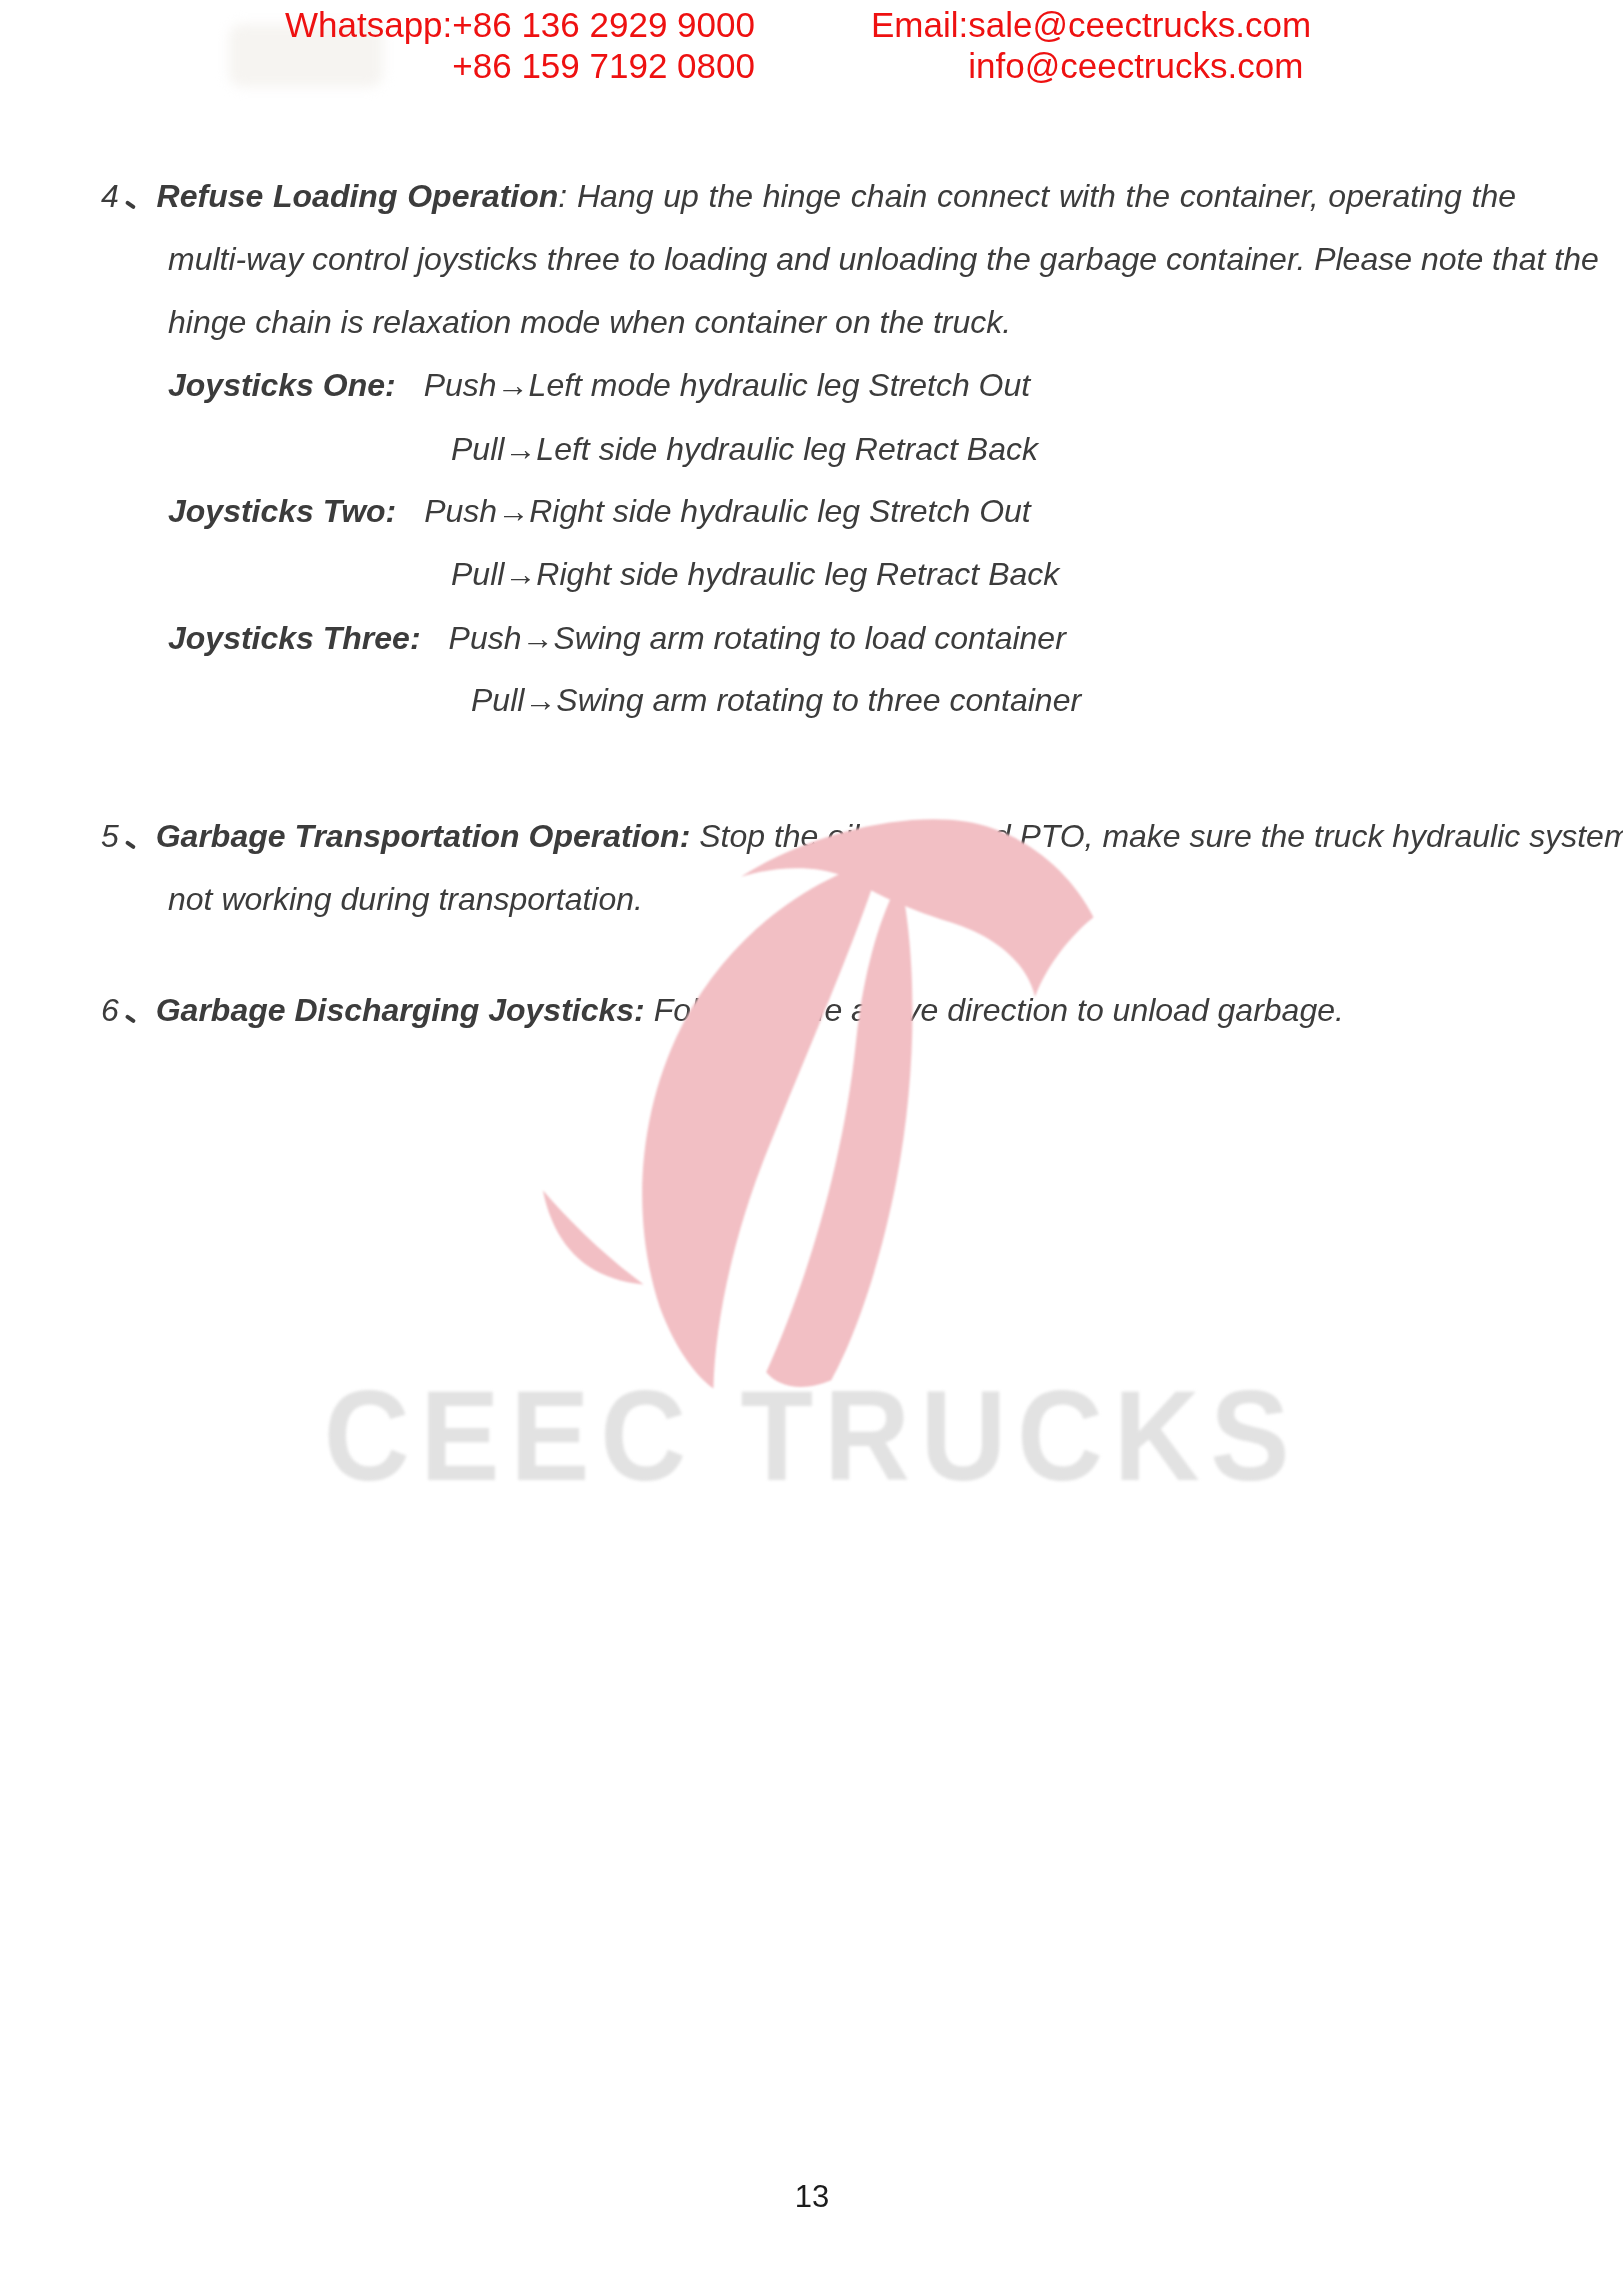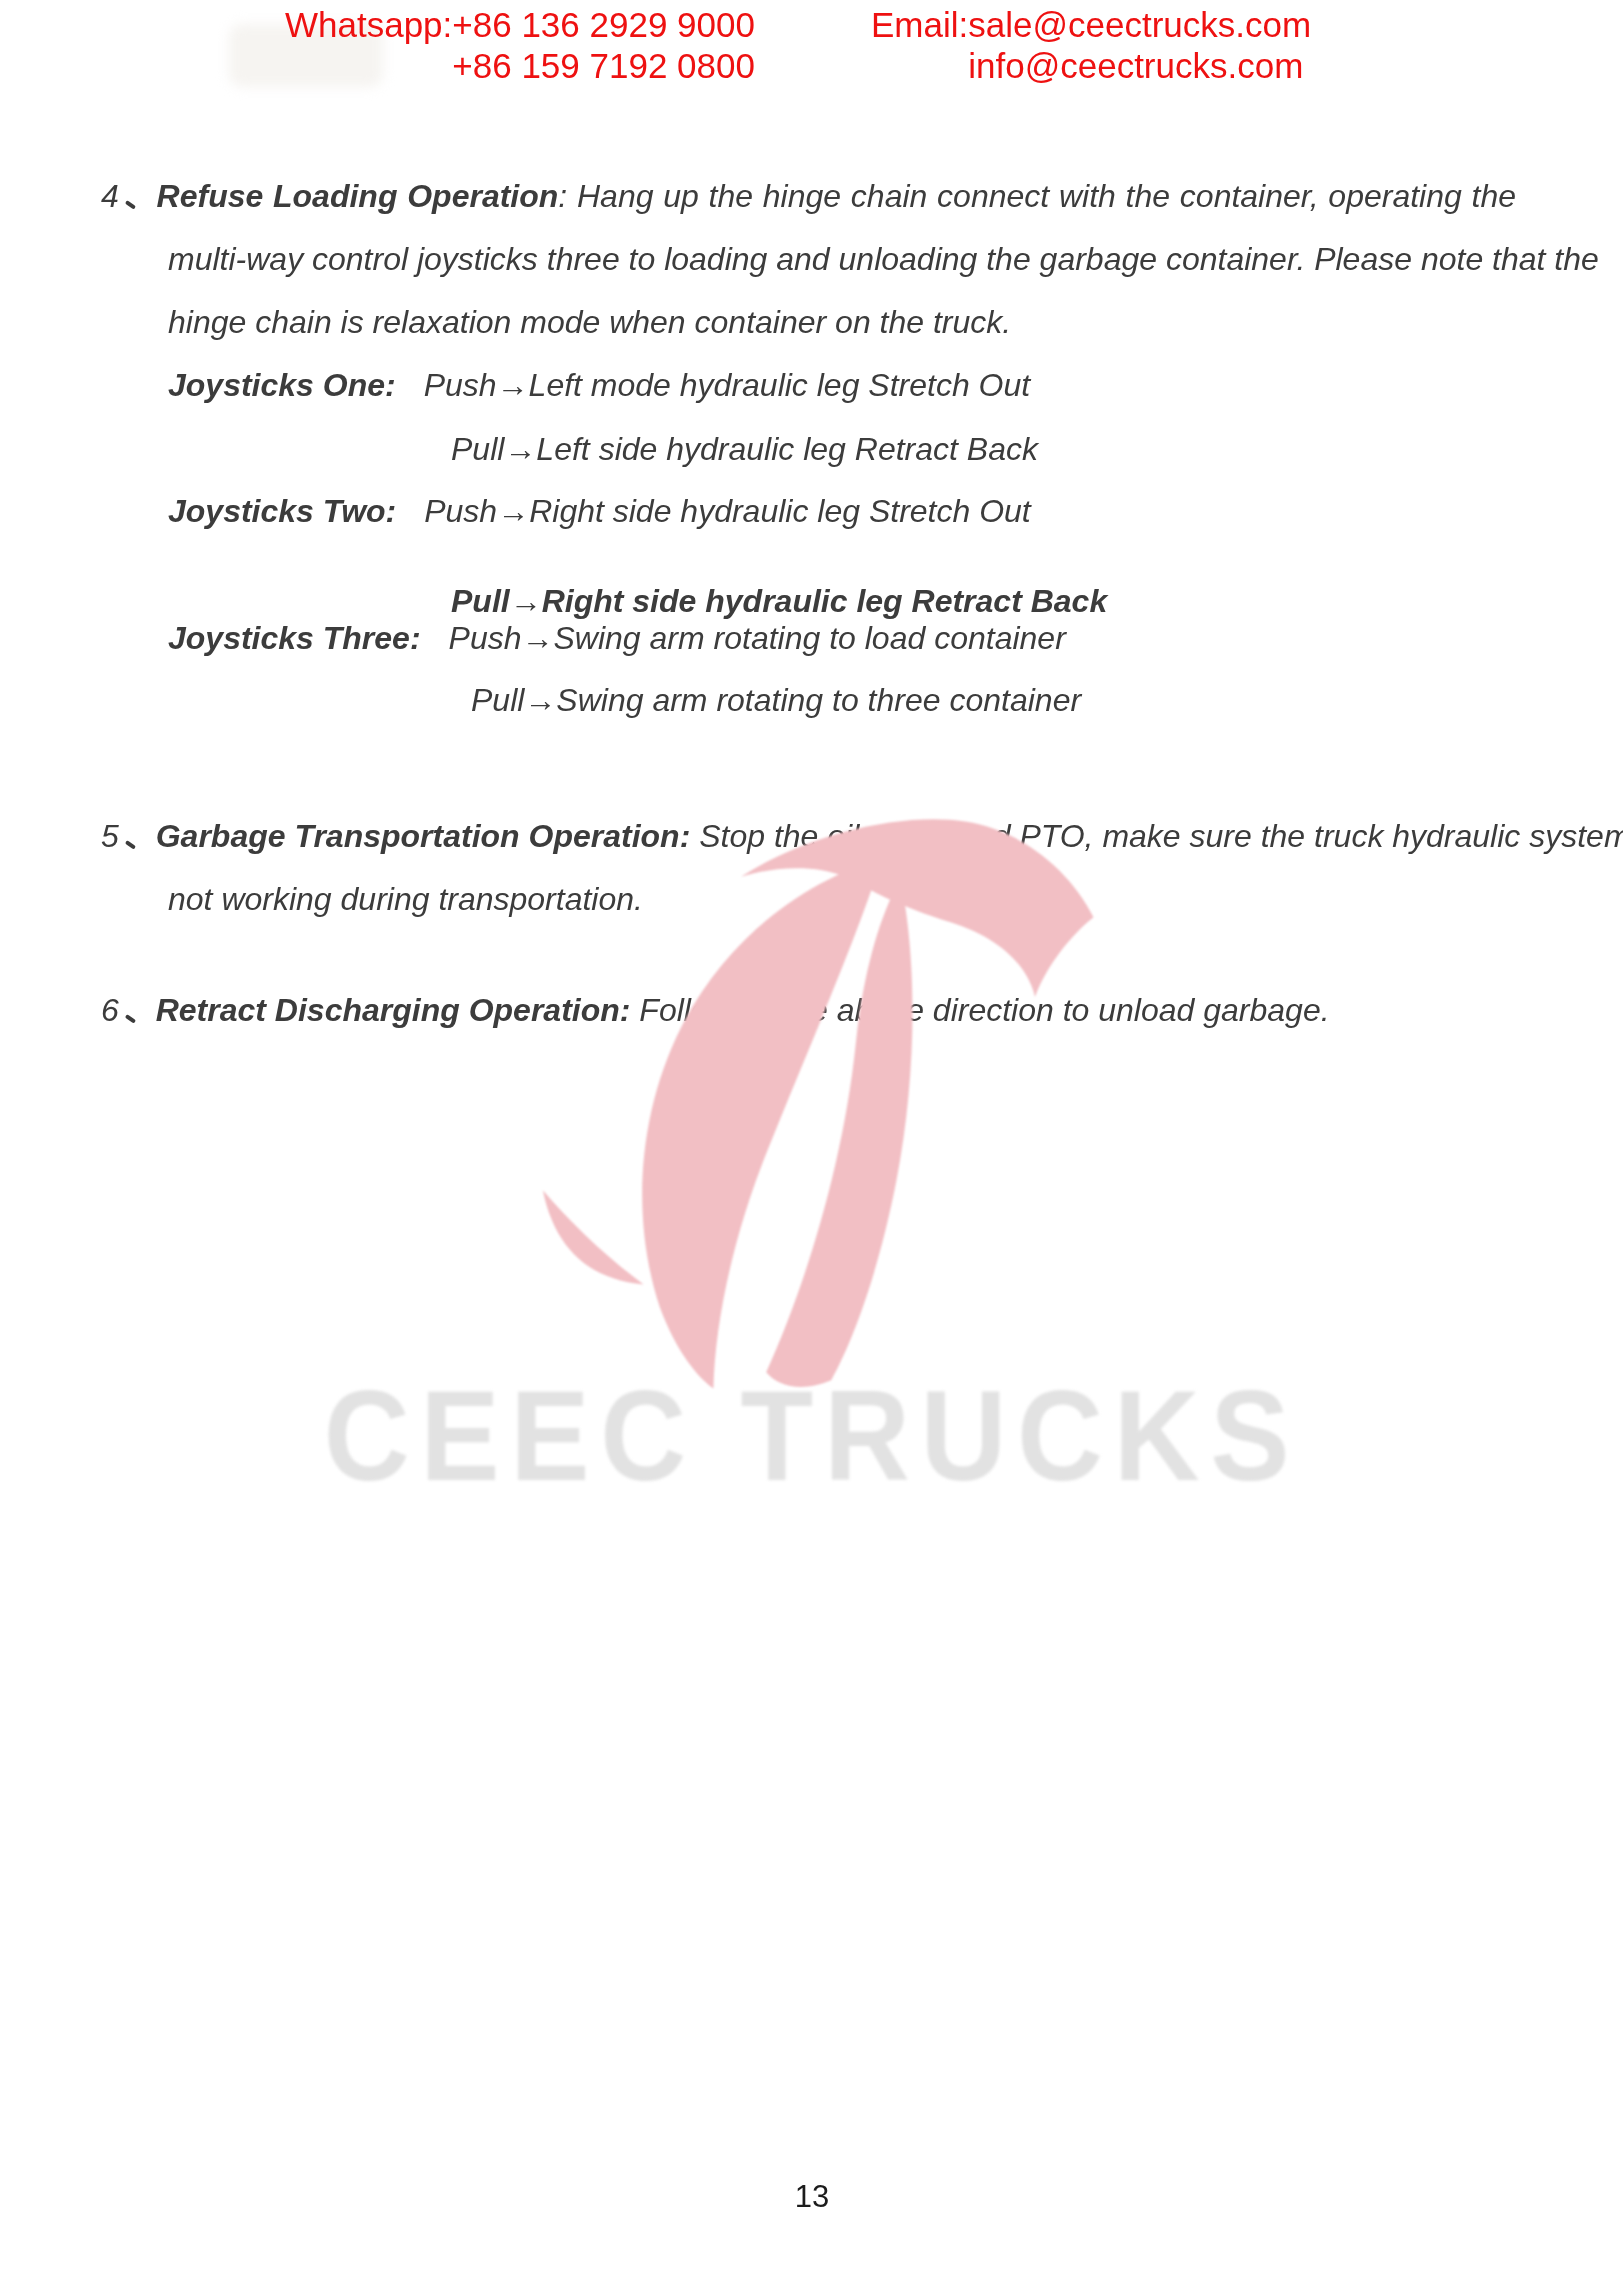--- a/index.html
+++ b/index.html
@@ -71,29 +71,29 @@
   <div class="ln just" style="left:101px;width:1415px;top:177px;"><span>4</span><span class="cjk-tick"></span> <span class="b">Refuse Loading Operation</span><span>: Hang up the hinge chain connect with the container, operating the</span></div>
 
   <div class="ln" style="left:168px;top:303px;">hinge chain is relaxation mode when container on the truck.</div>
 
   <div class="ln just" style="left:168px;width:1349px;top:240px;">multi-way control joysticks three to loading and unloading the garbage container. Please note that the</div>
 
   <div class="ln" style="left:168px;top:366px;"><span class="b">Joysticks One:</span><span class="push">Push→Left mode hydraulic leg Stretch Out</span></div>
   <div class="ln" style="left:451px;top:430px;">Pull→Left side hydraulic leg Retract Back</div>
 
   <div class="ln" style="left:168px;top:492px;"><span class="b">Joysticks Two:</span><span class="push">Push→Right side hydraulic leg Stretch Out</span></div>
-  <div class="ln" style="left:451px;top:582px;font-weight:bold;">Pull→Right side hydraulic leg Retract Back</div>
+  <div class="ln" style="left:451px;top:555px;">Pull→Right side hydraulic leg Retract Back</div>
 
   <div class="ln" style="left:168px;top:619px;"><span class="b">Joysticks Three:</span><span class="push">Push→Swing arm rotating to load container</span></div>
   <div class="ln" style="left:471px;top:681px;">Pull→Swing arm rotating to three container</div>
 
   <div class="ln just" style="left:101px;width:1415px;top:817px;"><span>5</span><span class="cjk-tick"></span> <span class="b">Garbage Transportation Operation:</span><span> Stop the oil pump and PTO, make sure the truck hydraulic system</span></div>
   <div class="ln" style="left:168px;top:880px;">not working during transportation.</div>
 
-  <div class="ln" style="left:101px;top:991px;"><span>6</span><span class="cjk-tick"></span> <span class="b">Retract Discharging Operation:</span><span> Following the above direction to unload garbage.</span></div>
+  <div class="ln" style="left:101px;top:991px;"><span>6</span><span class="cjk-tick"></span> <span class="b">Garbage Discharging Joysticks:</span><span> Following the above direction to unload garbage.</span></div>
 
   <svg class="logo" width="585" height="601" viewBox="0 0 720 740" aria-hidden="true">
     <path d="M 272 92
       C 350 42, 465 12, 548 24
       C 615 34, 676 82, 706 142
       C 678 164, 648 202, 634 240
       C 624 198, 585 165, 530 148
       C 470 130, 430 108, 400 92
       C 362 76, 310 80, 272 92 Z"></path>
     <path d="M 445 70

